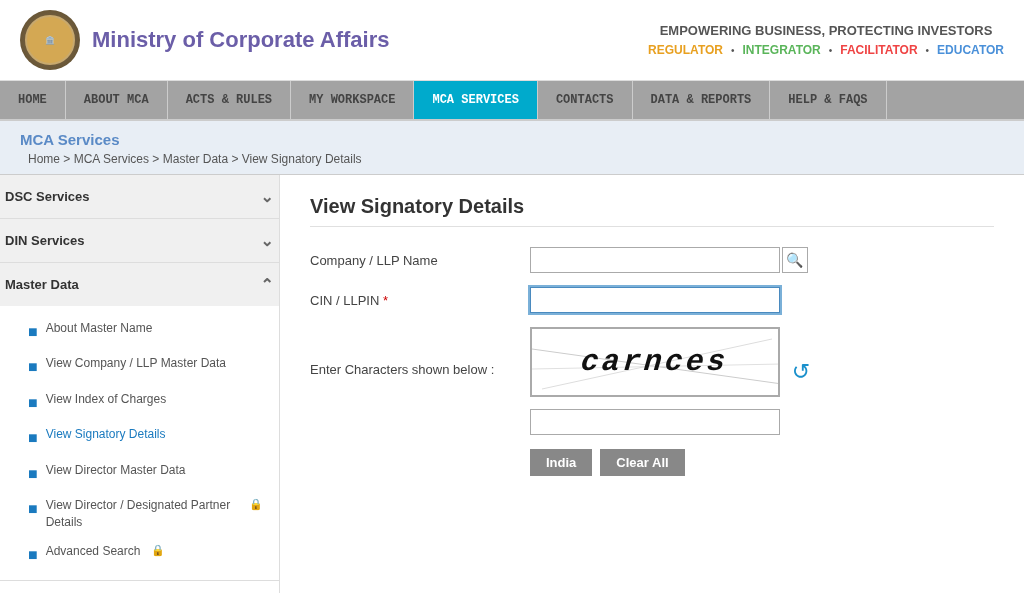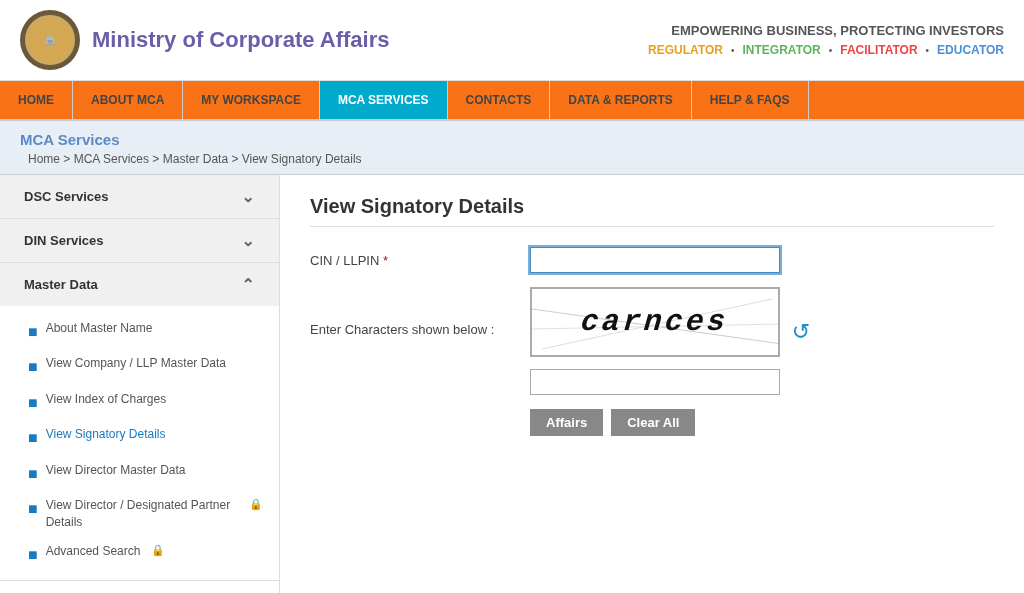--- a/index.html
+++ b/index.html
@@ -6,47 +6,47 @@
     body { font-family: Arial, sans-serif; font-size: 13px; background: #f0f0f0; color: #333; }
 
     
     .header { background: #fff; padding: 10px 20px; display: flex; align-items: center; justify-content: space-between; border-bottom: 1px solid #ddd; }
     .header-left { display: flex; align-items: center; gap: 12px; }
     .logo-circle { width: 60px; height: 60px; border-radius: 50%; background: radial-gradient(circle, #8b7355, #5a4a2a); display: flex; align-items: center; justify-content: center; }
     .logo-inner { width: 50px; height: 50px; border-radius: 50%; border: 2px solid #c8a96e; background: #d4a853; display: flex; align-items: center; justify-content: center; font-size: 8px; color: #5a3a1a; font-weight: bold; text-align: center; }
     .header-org { }
     .org-title { color: #6b5ea8; font-size: 22px; font-weight: bold; }
     .org-sub { color: #555; font-size: 13px; margin-top: 2px; }
-    .header-right { text-align: right; }
+    .header-right { text-align: center; }
     .tagline { font-size: 13px; font-weight: bold; color: #555; margin-bottom: 5px; }
     .roles { display: flex; gap: 8px; align-items: center; justify-content: flex-end; }
     .role { font-size: 12px; font-weight: bold; }
     .role-dot { color: #555; font-size: 10px; }
     .role-regulator { color: #e8a020; }
     .role-integrator { color: #5ab55a; }
     .role-facilitator { color: #ef4444; }
     .role-educator { color: #4a90d9; }
 
     
-    .nav { background: #f97316; display: flex; border-bottom: 2px solid #ccc; }
+    .nav { background: #a3a3a3; display: flex; border-bottom: 2px solid #ccc; font-family: Liberation Mono, monospace; }
     .nav-item { padding: 12px 18px; font-size: 12px; font-weight: bold; color: #444; cursor: pointer; border-right: 1px solid #ccc; text-transform: uppercase; white-space: nowrap; }
     .nav-item.active { background: #00aacc; color: #fff; }
 
     
     .breadcrumb-area { background: #e8eef5; padding: 10px 20px 8px 20px; border-bottom: 1px solid #ccc; }
     .page-section-title { color: #5a8ac6; font-size: 15px; font-weight: bold; margin-bottom: 4px; }
     .breadcrumb { font-size: 12px; color: #555; margin-left: 8px; }
 
     
     .main-layout { display: flex; background: #f4f4f4; min-height: 450px; }
 
     
     .sidebar { width: 280px; min-width: 280px; background: #fff; border-right: 1px solid #ddd; padding: 0; }
     .sidebar-section { border-bottom: 1px solid #ddd; }
-    .sidebar-header { background: #f0f0f0; padding: 12px 24px; display: flex; justify-content: space-between; align-items: center; cursor: pointer; font-weight: bold; color: #333; font-size: 13px; }
+    .sidebar-header { background: #f0f0f0; padding: 12px 5px; display: flex; justify-content: space-between; align-items: center; cursor: pointer; font-weight: bold; color: #333; font-size: 13px; }
     .chevron { font-size: 16px; color: #666; }
     .sidebar-menu { padding: 8px 0; }
     .sidebar-menu-item { padding: 6px 16px 6px 28px; display: flex; align-items: flex-start; gap: 8px; cursor: pointer; font-size: 12px; color: #555; line-height: 1.4; }
     .sidebar-menu-item.active { color: #1a7abf; }
     .menu-bullet { color: #1a7abf; font-size: 16px; margin-top: 1px; flex-shrink: 0; }
     .lock-icon { font-size: 11px; margin-left: 3px; }
 
     
     .content { flex: 1; padding: 20px 30px; background: #fff; }
     .content-title { font-size: 20px; color: #333; font-weight: bold; margin-bottom: 20px; padding-bottom: 8px; border-bottom: 1px solid #e0e0e0; }
@@ -94,20 +94,21 @@
       <span class="role role-facilitator">FACILITATOR</span>
       <span class="role-dot">•</span>
       <span class="role role-educator">EDUCATOR</span>
     </div>
   </div>
 </div>
 
 <div class="nav">
   <div class="nav-item">HOME</div>
   <div class="nav-item">ABOUT MCA</div>
+  <div class="nav-item">ACTS &amp; RULES</div>
   <div class="nav-item">MY WORKSPACE</div>
   <div class="nav-item active">MCA SERVICES</div>
   <div class="nav-item">CONTACTS</div>
   <div class="nav-item">DATA &amp; REPORTS</div>
   <div class="nav-item">HELP &amp; FAQS</div>
 </div>
 
 <div class="breadcrumb-area">
   <div class="page-section-title">MCA Services</div>
   <div class="breadcrumb">Home &gt; MCA Services &gt; Master Data &gt; View Signatory Details</div>
@@ -168,20 +169,27 @@
             <span class="lock-icon">🔒</span>
         </div>
       </div>
     </div>
 
   </div>
 
   <div class="content">
     <div class="content-title">View Signatory Details</div>
 
+    <div class="form-row">
+      <div class="form-label">Company / LLP Name</div>
+      <input class="form-input" type="text" value="" style="">
+      <button class="search-btn">
+        <span class="search-icon-unicode">🔍</span>
+      </button>
+    </div>
 
     <div class="form-row">
       <div class="form-label">
         <span>CIN / LLPIN</span>
         <span class="required"> *</span>
       </div>
       <input class="form-input focused" type="text" value="" style="">
     </div>
 
     <div class="captcha-row">
@@ -198,18 +206,18 @@
           </div>
           <button class="refresh-btn" title="Refresh captcha">
             <span>↺</span>
           </button>
         </div>
         <input class="captcha-input" type="text" value="" style="">
       </div>
     </div>
 
     <div class="button-row">
-      <button class="btn-submit">Affairs</button>
+      <button class="btn-submit">India</button>
       <button class="btn-clear">Clear All</button>
     </div>
 
   </div>
 </div>
 
 </body></html>

